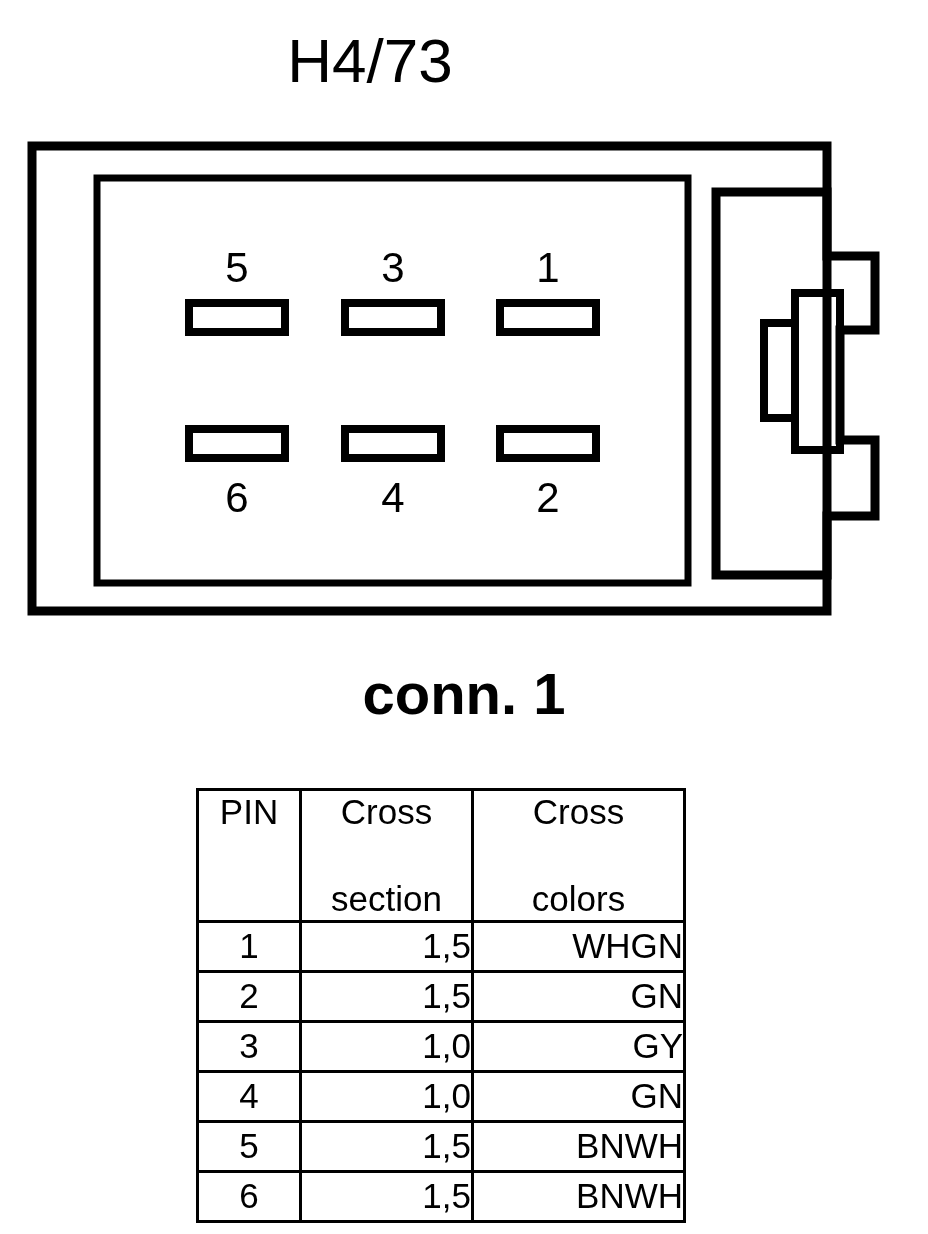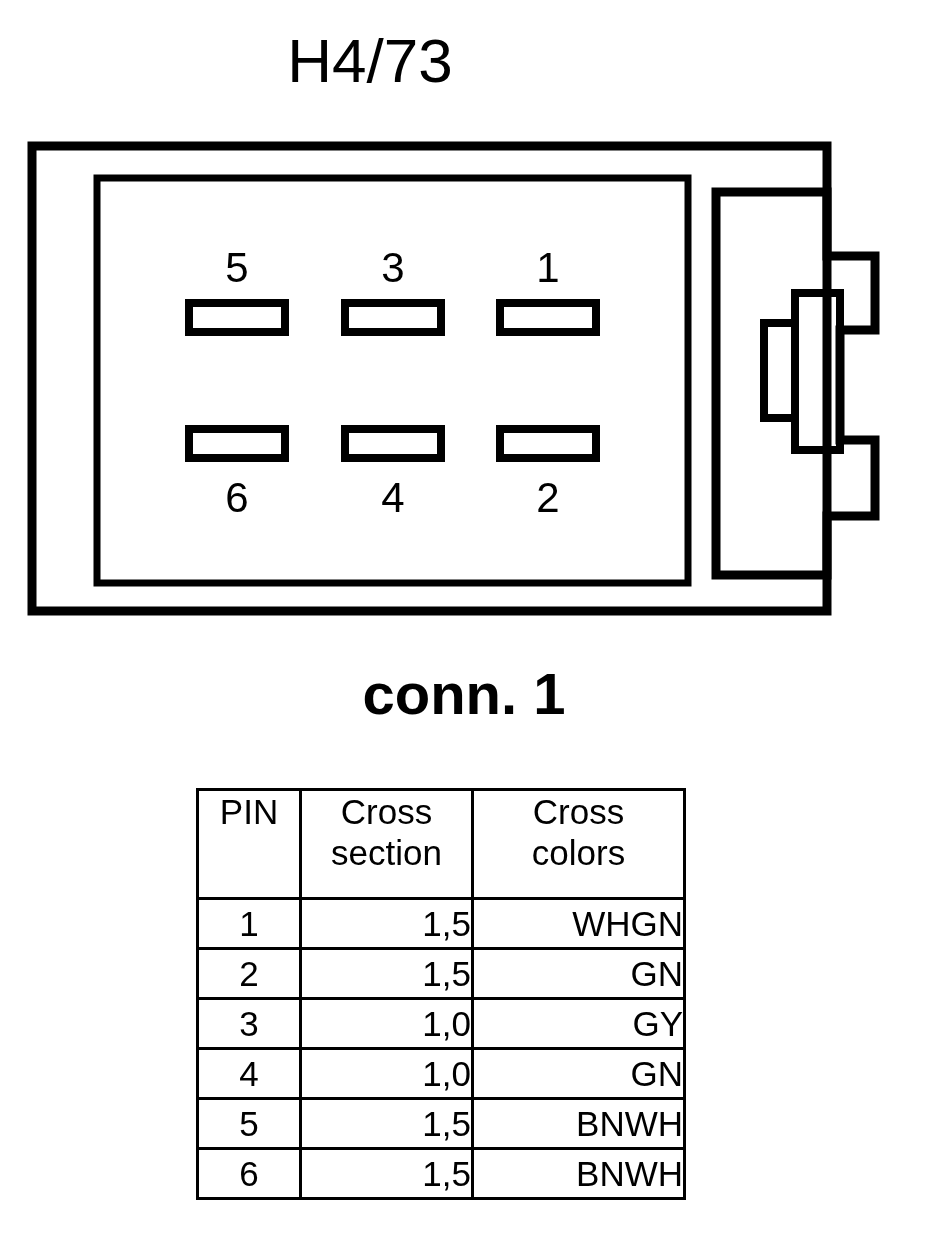--- a/index.html
+++ b/index.html
@@ -71,21 +71,21 @@
   col.c-pin      { width: 103px; }
   col.c-cross    { width: 172px; }
   col.c-colors   { width: 212px; }
 
   th.head {
     text-align: center;
     vertical-align: top;
     height: 106px;
     padding-top: 4px;
   }
-  th.head .l2 { display: block; }
+  th.head .l2 { display: block; margin-top: 46px; }
 
   td.pin {
     text-align: center;
     height: 47px;
   }
   td.cross, td.colors {
     text-align: right;
     padding-left: 9px;
     height: 47px;
   }

